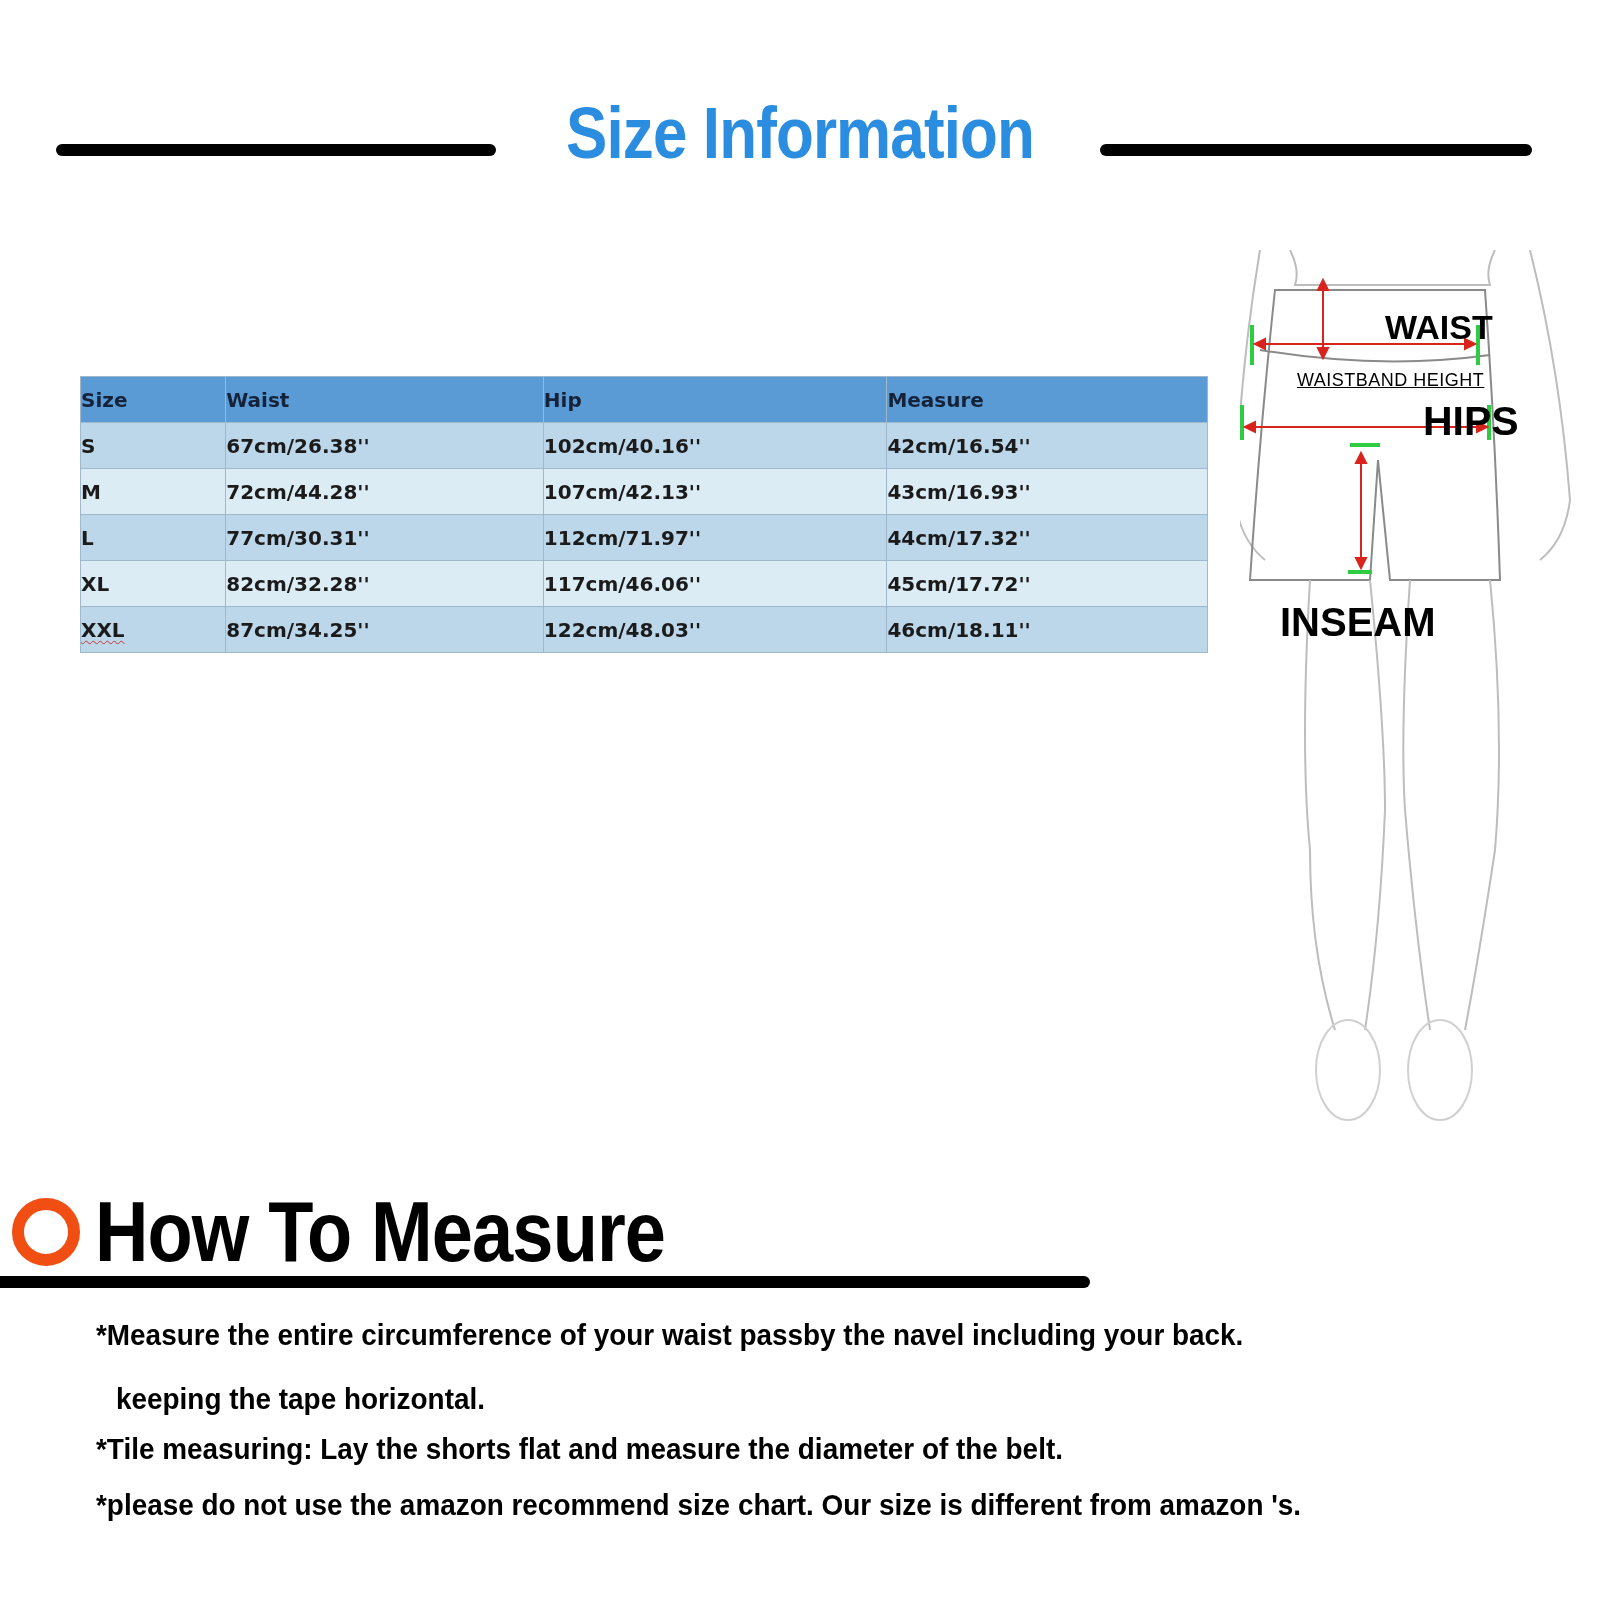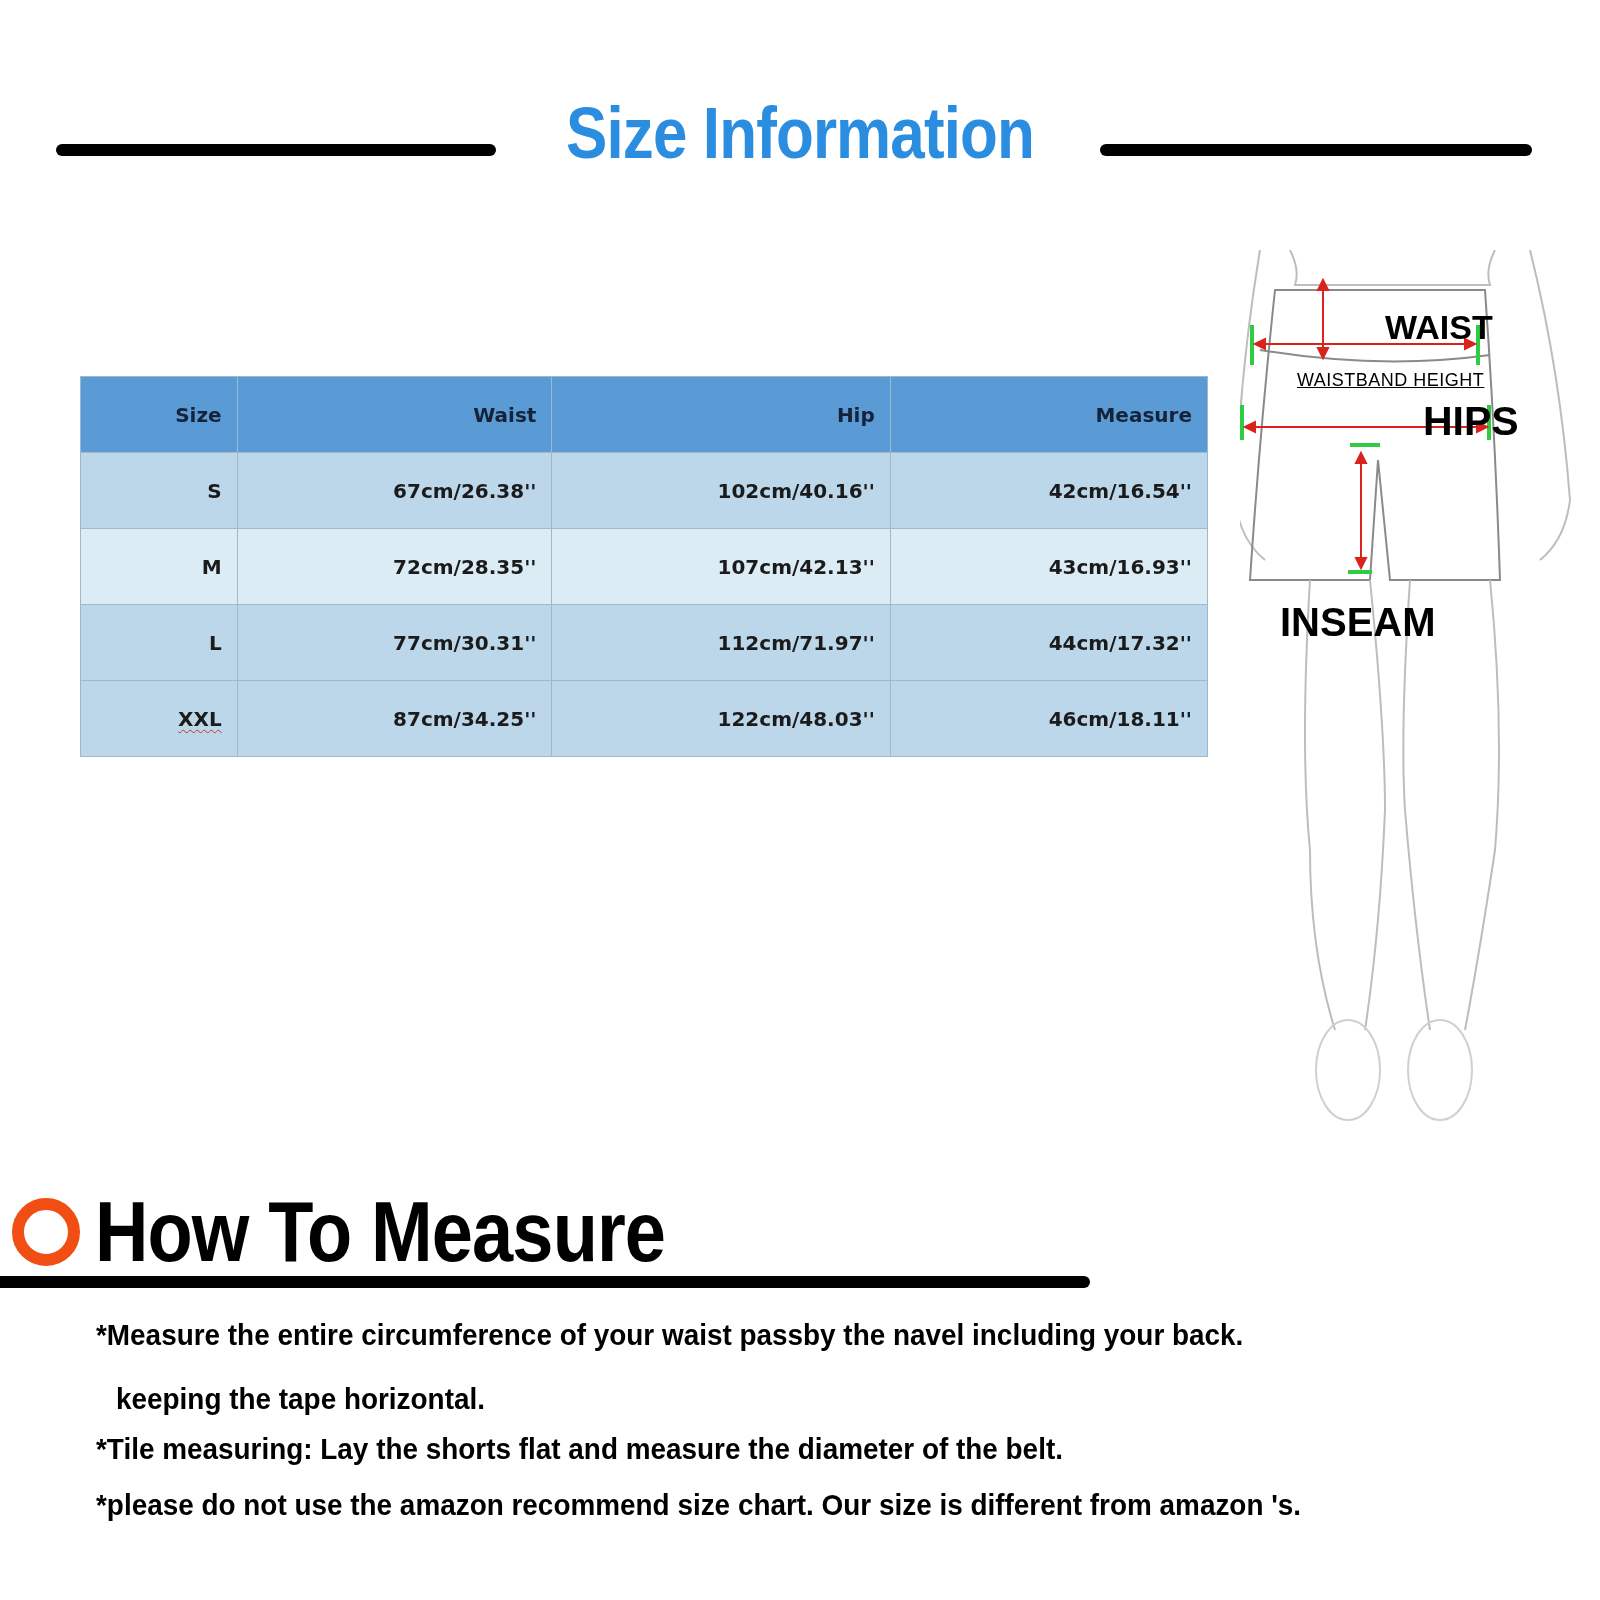--- a/index.html
+++ b/index.html
@@ -9,21 +9,21 @@
   .title-bar { position: absolute; left: 0; top: 88px; width: 1477px; height: 90px; }
   .title-line-left { position: absolute; left: 56px; top: 56px; width: 440px; height: 12px; background: #000; border-radius: 6px; }
   .title-line-right { position: absolute; left: 1100px; top: 56px; width: 432px; height: 12px; background: #000; border-radius: 6px; }
   .title-text { position: absolute; left: 510px; top: 0px; width: 580px; text-align: center;
     font-family: "Liberation Sans", sans-serif; font-weight: bold; font-size: 72px; color: #2b8de0;
     transform: scaleX(0.86); transform-origin: center; letter-spacing: -1px; line-height: 90px; }
 
   
   .size-table { position: absolute; left: 80px; top: 376px; width: 1128px; border-collapse: collapse;
     font-family: "DejaVu Sans", sans-serif; font-size: 20px; font-weight: bold; color: #1b1b1b; }
-  .size-table th, .size-table td { border: 1px solid #9fb8cc; text-align: right; height: 45px; padding: 15px; margin-left: 28px; }
+  .size-table th, .size-table td { border: 1px solid #9fb8cc; text-align: left; height: 45px; padding: 0; margin-left: 28px; }
   .size-table th { background: #5b9bd5; height: 45px; color: #15233a; }
   .size-table tr.odd td { background: #bcd6ea; }
   .size-table tr.even td { background: #dcecf5; }
   .col-size { width: 145px; }
   .col-waist { width: 318px; }
   .col-hip { width: 344px; }
   .col-length { width: 321px; }
   .squiggle { text-decoration: underline wavy #c0392b; text-decoration-thickness: 1px; text-underline-offset: 3px; }
 
   
@@ -70,29 +70,35 @@
   </thead>
   <tbody>
     <tr class="odd">
       <td>S</td>
       <td>67cm/26.38''</td>
       <td>102cm/40.16''</td>
       <td>42cm/16.54''</td>
     </tr>
     <tr class="even">
       <td>M</td>
-      <td>72cm/28.35''</td>
+      <td>72cm/44.28''</td>
       <td>107cm/42.13''</td>
       <td>43cm/16.93''</td>
     </tr>
     <tr class="odd">
       <td>L</td>
       <td>77cm/30.31''</td>
       <td>112cm/71.97''</td>
       <td>44cm/17.32''</td>
+    </tr>
+    <tr class="even">
+      <td>XL</td>
+      <td>82cm/32.28''</td>
+      <td>117cm/46.06''</td>
+      <td>45cm/17.72''</td>
     </tr>
     <tr class="odd">
       <td><span class="squiggle">XXL</span></td>
       <td>87cm/34.25''</td>
       <td>122cm/48.03''</td>
       <td>46cm/18.11''</td>
     </tr>
   </tbody>
 </table>
 

